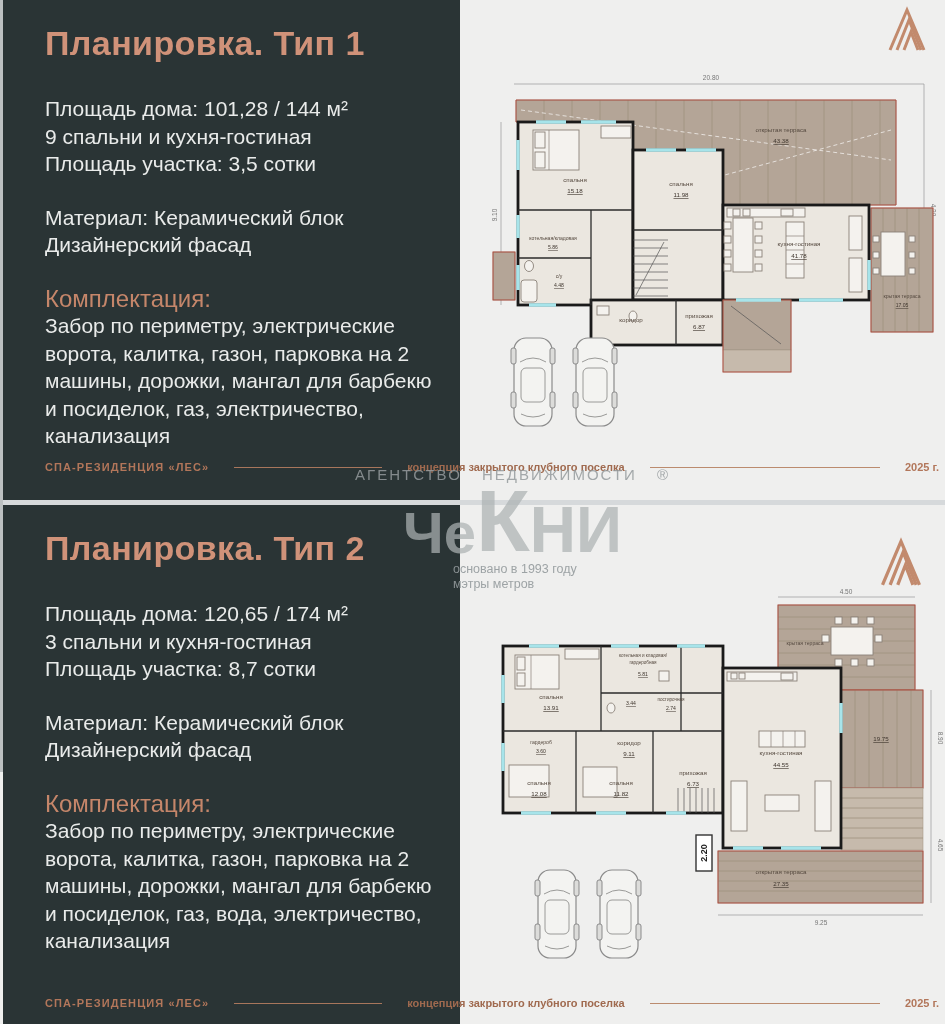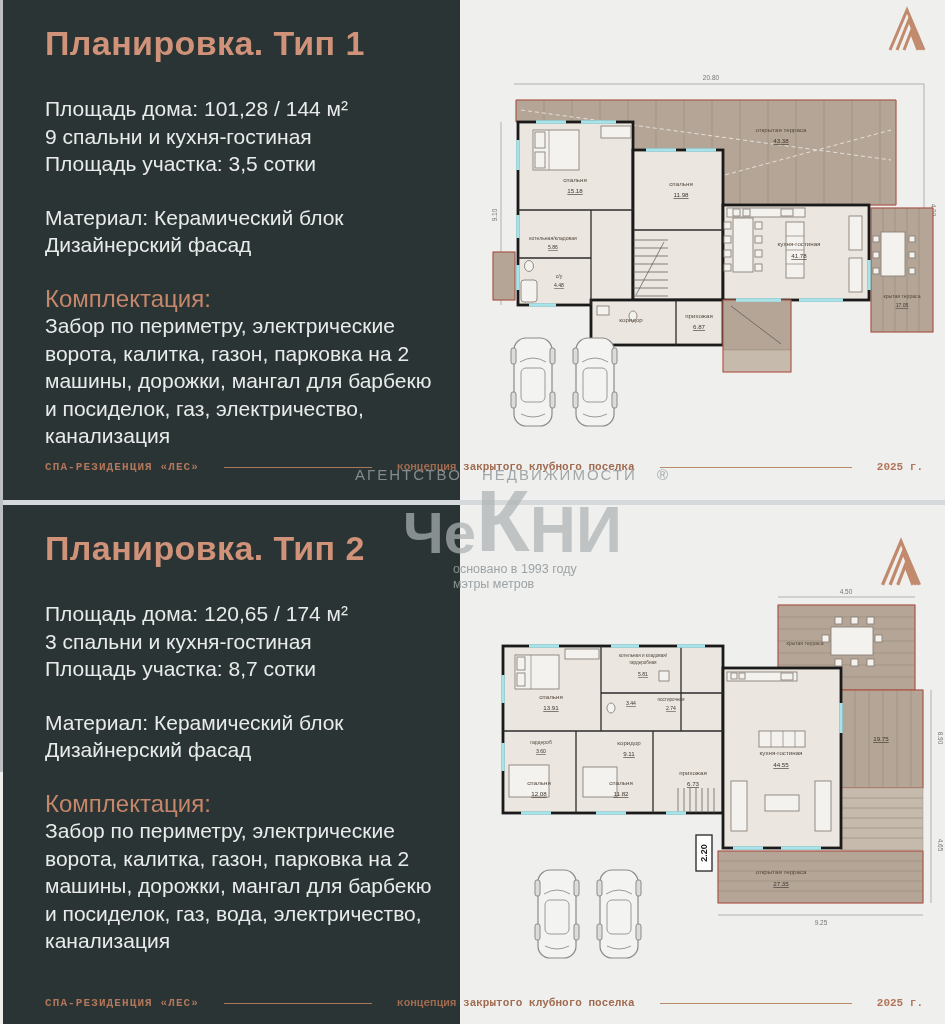--- a/index.html
+++ b/index.html
@@ -27,22 +27,22 @@
   .sb-specs p, .sb-material p { font-size:21px; line-height:27.5px; font-weight:500; }
   .sb-gap { height:26px; }
   .sb-equip-label { color:#c5866a; font-size:24px; line-height:27.5px; }
   .sb-equip { font-size:21px; line-height:27.5px; width:400px; font-weight:500; }
 
   
   .plan-area { position:absolute; left:457px; top:0; right:0; bottom:0;
                background:#efefee; }
 
   
-  .pfooter { position:absolute; left:42px; right:22px; display:flex; align-items:center;
-             gap:25px; z-index:4;font-family:Liberation Mono, monospace; }
+  .pfooter { position:absolute; left:42px; right:6px; display:flex; align-items:center;
+             gap:25px; z-index:4; }
   #panel1 .pfooter { top:461px; }
   #panel2 .pfooter { top:492px; }
   .pf-project { font-size:11px; font-weight:bold; color:#b2765a; letter-spacing:1.1px;
                 white-space:nowrap; }
   .pf-line1 { width:148px; height:1px; background:#a8765c; }
   .pf-concept { font-size:11px; font-weight:bold; color:#a06a4f; white-space:nowrap; }
   .pf-line2 { flex:1; height:1px; background:#bb8b6e; }
   .pf-year { font-size:11px; font-weight:bold; color:#b2765a; white-space:nowrap; }
 
   

